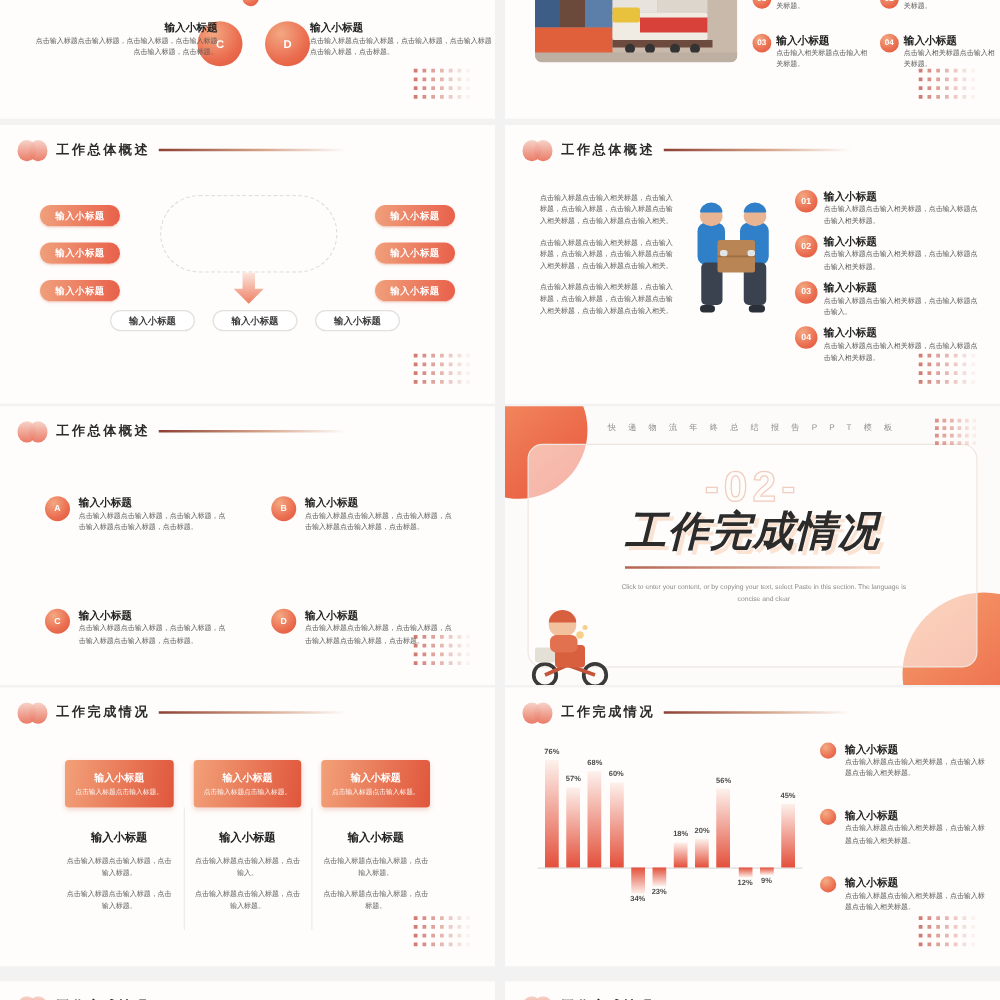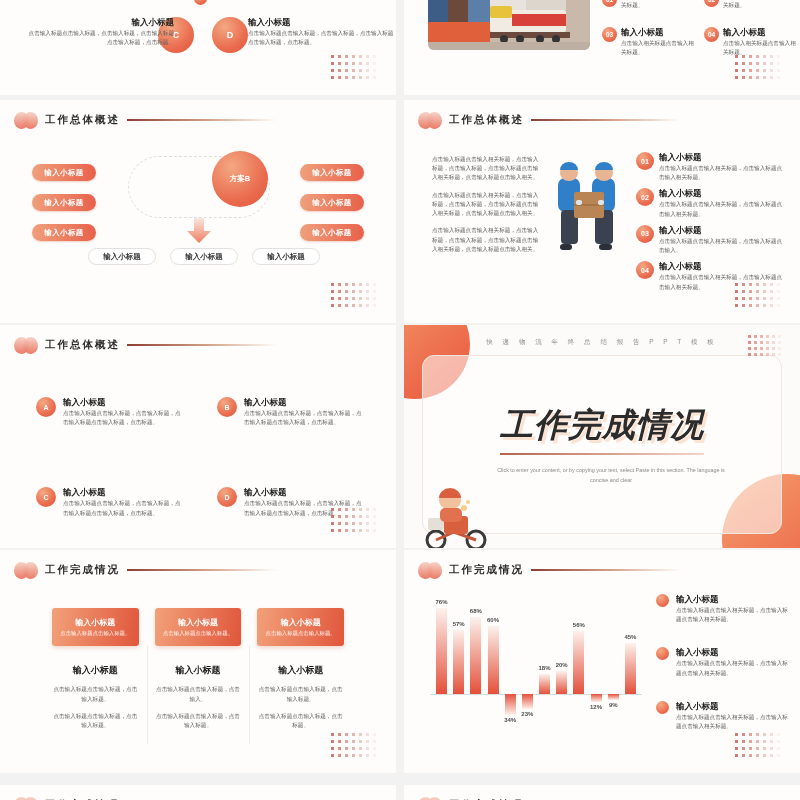--- a/index.html
+++ b/index.html
@@ -297,21 +297,20 @@
         </span>
       <span class="htitle">工作总体概述</span>
       <span class="hrule"></span>
     </div>
     <div class="lft">
       <div class="pill">输入小标题</div>
       <div class="pill">输入小标题</div>
       <div class="pill">输入小标题</div>
     </div>
     <div class="ring"></div>
-    <div class="bubB circ">方案B</div>
     <div class="arrow">
       <svg viewBox="0 0 26 26" width="26" height="26">
         <defs>
             <linearGradient id="ag" x1="0" y1="0" x2="0" y2="1">
           <stop offset="0%" stop-color="#fae6dd"></stop>
               <stop offset="100%" stop-color="#ef7f63"></stop>
         </linearGradient>
           </defs>
         <path d="M8 0 H18 V13 H25 L13 25 L1 13 H8 Z" fill="url(#ag)"></path>
       </svg>
@@ -547,20 +546,21 @@
         <s style="opacity: 0.38;"></s>
         <s style="opacity: 0.24;"></s>
         <s style="opacity: 0.1;"></s>
         <s style="opacity: 0.8;"></s>
         <s style="opacity: 0.66;"></s>
         <s style="opacity: 0.52;"></s>
         <s style="opacity: 0.38;"></s>
         <s style="opacity: 0.24;"></s>
         <s style="opacity: 0.1;"></s>
       </div>
+    <div class="ghostnum">-02-</div>
     <div class="bigttl">工作完成情况</div>
     <div class="uline"></div>
     <div class="sub">Click to enter your content, or by copying your text, select Paste in this section. The language is concise and clear</div>
     <div class="rider">
       <svg viewBox="0 0 74 74" width="74" height="74">
         <circle cx="18" cy="62" r="9" fill="none" stroke="#3a3a3a" stroke-width="3"></circle>
         <circle cx="58" cy="62" r="9" fill="none" stroke="#3a3a3a" stroke-width="3"></circle>
         <path d="M18 62 L36 54 L58 62" stroke="#c4553a" stroke-width="3" fill="none"></path>
         <rect x="26" y="38" width="24" height="18" rx="3" fill="#d8603f"></rect>
         <rect x="10" y="40" width="16" height="12" rx="2" fill="#e5e0d6"></rect>

